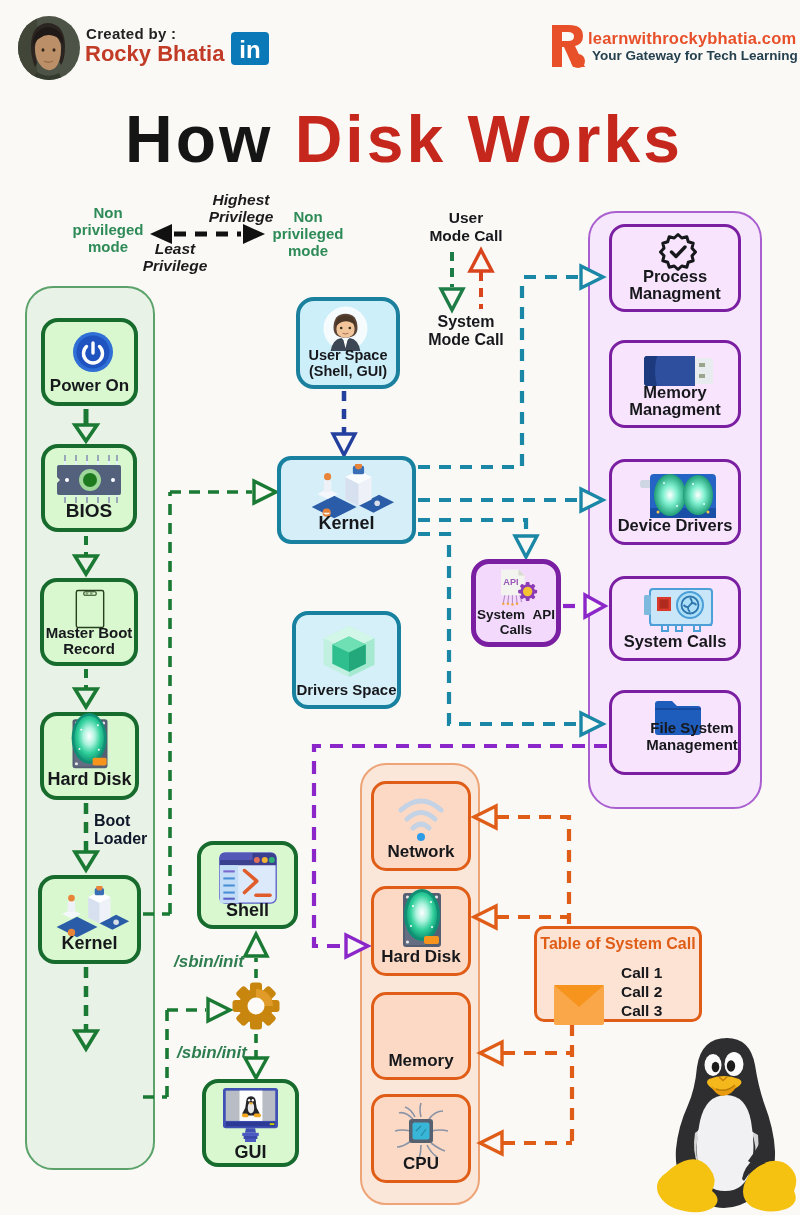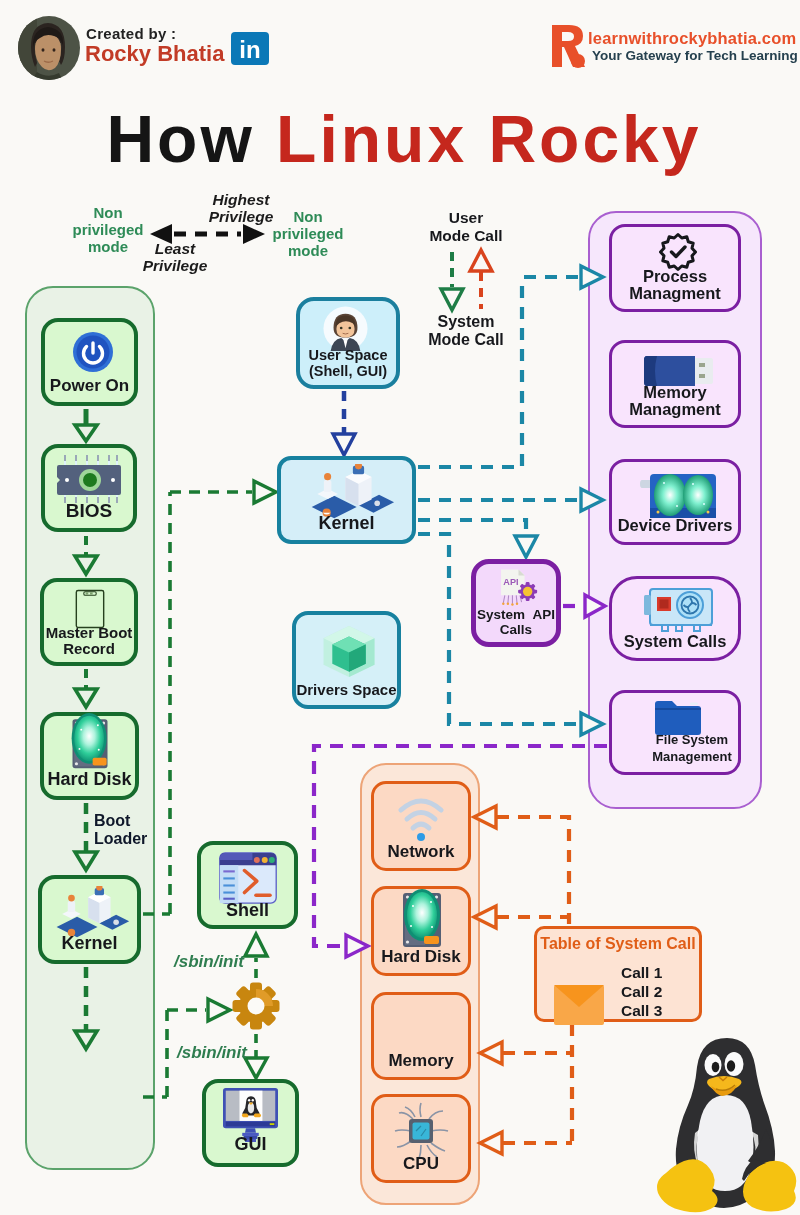--- a/index.html
+++ b/index.html
@@ -46,21 +46,21 @@
   <div class="abs" style="left:549px;top:23px;width:38px;height:46px;">
     <svg width="38" height="46" viewBox="0 0 38 46">
       <path d="M3 2 H20 Q34 2 34 13 Q34 21 26 23 L36 44 H24 L15 24 H13 V44 H3 Z" fill="#e8502a"></path>
       <path d="M13 9 H19 Q25 9 25 13.5 Q25 18 19 18 H13 Z" fill="#faf9f6"></path>
       <circle cx="29" cy="38" r="7" fill="#e8502a"></circle>
     </svg>
   </div>
   <div class="abs" style="left:588px;top:29px;white-space:nowrap;font-size:16.5px;font-weight:bold;color:#e8502a;letter-spacing:.2px;">learnwithrockybhatia.com</div>
   <div class="abs" style="left:592px;top:48px;white-space:nowrap;font-size:13.5px;font-weight:bold;color:#25404e;">Your Gateway for Tech Learning</div>
 
-  <div class="abs" style="left:4px;top:101px;width:800px;text-align:center;font-size:66px;font-weight:bold;color:#151515;letter-spacing:3px;">How <span style="color:#c5271d;">Linux Rocky</span></div>
+  <div class="abs" style="left:4px;top:101px;width:800px;text-align:center;font-size:66px;font-weight:bold;color:#151515;letter-spacing:3px;">How <span style="color:#c5271d;">Disk Works</span></div>
 
   <div class="abs" style="left:60px;top:204px;width:96px;text-align:center;font-size:15px;font-weight:bold;color:#2e8b57;line-height:17px;">Non<br>privileged<br>mode</div>
   <div class="abs" style="left:260px;top:208px;width:96px;text-align:center;font-size:15px;font-weight:bold;color:#2e8b57;line-height:17px;">Non<br>privileged<br>mode</div>
   <div class="abs" style="left:196px;top:192px;width:90px;text-align:center;font-size:15.5px;font-weight:bold;font-style:italic;color:#1b1b1b;line-height:16.5px;">Highest<br>Privilege</div>
   <div class="abs" style="left:130px;top:241px;width:90px;text-align:center;font-size:15.5px;font-weight:bold;font-style:italic;color:#1b1b1b;line-height:16.5px;">Least<br>Privilege</div>
 
   <div class="abs" style="left:416px;top:209px;width:100px;text-align:center;font-size:15.5px;font-weight:bold;color:#17181c;line-height:18px;">User<br>Mode Call</div>
   <div class="abs" style="left:416px;top:313px;width:100px;text-align:center;font-size:16px;font-weight:bold;color:#17181c;line-height:18px;">System<br>Mode Call</div>
 
   <svg class="abs" id="wires" style="left:0;top:0;z-index:5;" width="800" height="1215" viewBox="0 0 800 1215" fill="none">
@@ -330,40 +330,40 @@
       <ellipse cx="60" cy="29" rx="15" ry="20" fill="url(#fan1)"></ellipse>
       <circle cx="20" cy="46" r="1.5" fill="#f2c84b"></circle>
         <circle cx="70" cy="46" r="1.5" fill="#f2c84b"></circle>
       <circle cx="26" cy="17" r="1" fill="#dff"></circle>
         <circle cx="39" cy="40" r="1" fill="#dff"></circle>
       <circle cx="55" cy="18" r="1" fill="#dff"></circle>
         <circle cx="66" cy="38" r="1" fill="#dff"></circle>
     </svg>
     <div class="lbl" style="bottom:7px;font-size:16.5px;">Device Drivers</div>
   </div>
-  <div class="box" style="z-index:10;left:609px;top:576px;width:132px;height:85px;border:3.5px solid #7b1fa2;border-radius:28px;background:#f9e4fd;">
+  <div class="box" style="z-index:10;left:609px;top:576px;width:132px;height:85px;border:3.5px solid #7b1fa2;border-radius:16px;background:#f9e4fd;">
     <svg class="abs" style="left:30px;top:6px;" width="74" height="52" viewBox="0 0 74 52">
       <rect x="8" y="4" width="62" height="36" rx="3" fill="#c9e6f8" stroke="#4d9fd8" stroke-width="2"></rect>
       <path d="M8 40 H20 V46 H26 V40 H34 V46 H40 V40 H52 V46 H58 V40 H70" stroke="#4d9fd8" stroke-width="2" fill="none"></path>
       <rect x="2" y="10" width="7" height="20" rx="1.5" fill="#7db8dd"></rect>
       <rect x="15" y="12" width="14" height="14" fill="#d93a2b"></rect>
       <rect x="17.5" y="14.5" width="9" height="9" fill="#b02a1e"></rect>
       <circle cx="48" cy="20" r="13" fill="#ade0f8" stroke="#4d9fd8" stroke-width="2"></circle>
       <circle cx="48" cy="20" r="8.5" fill="none" stroke="#2e76ad" stroke-width="1.8"></circle>
       <path d="M48 13 Q52 17 48 20 Q44 23 48 27 M41.5 20 Q45.5 24 48 20 Q50.5 16 54.5 20" stroke="#2e76ad" stroke-width="1.8" fill="none"></path>
     </svg>
     <div class="lbl" style="bottom:7px;font-size:16.5px;">System Calls</div>
   </div>
   <div class="box" style="z-index:10;left:609px;top:690px;width:132px;height:85px;border:3.5px solid #7b1fa2;border-radius:16px;background:#f9e4fd;">
     <svg class="abs" style="left:40px;top:5px;" width="52" height="40" viewBox="0 0 52 40">
       <path d="M3 6 Q3 3 6 3 H20 L25 8 H46 Q49 8 49 11 V34 Q49 37 46 37 H6 Q3 37 3 34 Z" fill="#1f5dbd"></path>
       <path d="M3 10 H49 V12 H3 Z" fill="#164a9e"></path>
       <rect x="38" y="4.5" width="8" height="2.5" rx="1" fill="#e8eef8"></rect>
     </svg>
-    <div class="lbl" style="bottom:7px;font-size:13px;line-height:17px;padding-left:34px;">File System<br>Management</div>
+    <div class="lbl" style="bottom:19px;font-size:15px;line-height:17px;padding-left:34px;">File System<br>Management</div>
   </div>
 
   <div class="box" style="z-index:10;left:371px;top:781px;width:100px;height:90px;border:3.5px solid #e05d17;border-radius:15px;background:#fcd9c4;">
     <svg class="abs" style="left:21px;top:8px;" width="52" height="52" viewBox="0 0 52 52">
       <g fill="none" stroke="#c3d2e4" stroke-linecap="round">
         <path d="M6 18 Q26 0 46 18" stroke-width="5"></path>
         <path d="M12 27 Q26 14 40 27" stroke-width="5"></path>
         <path d="M18 36 Q26 28 34 36" stroke-width="5"></path>
       </g>
       <circle cx="26" cy="45" r="4" fill="#2e9be6"></circle>
@@ -454,21 +454,21 @@
         <path d="M23 29 Q20 31 23 33 L28 33 Q30 31 27 29 Z" fill="#f2a71e"></path>
         <path d="M36 29 Q33 31 36 33 L41 33 Q44 31 41 29 Z" fill="#f2a71e"></path>
       </g>
       <rect x="4" y="38" width="54" height="5" fill="#2c3a96"></rect>
       <rect x="52" y="39.5" width="5" height="2" fill="#c8d400"></rect>
       <path d="M26 45 H36 L37 50 H25 Z" fill="#3f51b5"></path>
       <rect x="22" y="50" width="18" height="3.4" fill="#4a5ac2"></rect>
       <rect x="23.5" y="53.4" width="15" height="3.3" fill="#3949ab"></rect>
       <rect x="25" y="56.7" width="12" height="3.3" fill="#4a5ac2"></rect>
     </svg>
-    <div class="lbl" style="bottom:8px;font-size:18px;">GUI</div>
+    <div class="lbl" style="bottom:0;font-size:18px;">GUI</div>
   </div>
 
   <div class="box" style="z-index:10;left:534px;top:926px;width:168px;height:96px;border:3px solid #e05d17;border-radius:10px;background:#fde3d3;">
     <div class="abs" style="left:0;right:0;top:6px;text-align:center;font-size:16px;font-weight:bold;color:#e05d17;">Table of System Call</div>
     <svg class="abs" style="left:17px;top:56px;" width="50" height="40" viewBox="0 0 50 40">
       <rect x="0" y="0" width="50" height="40" rx="2" fill="#f9a748"></rect>
       <path d="M0 0 L25 22 L50 0 Z" fill="#f7941d"></path>
     </svg>
     <div class="abs" style="left:84px;top:34px;font-size:15.5px;font-weight:bold;color:#17181c;line-height:19px;">Call 1<br>Call 2<br>Call 3</div>
   </div>

